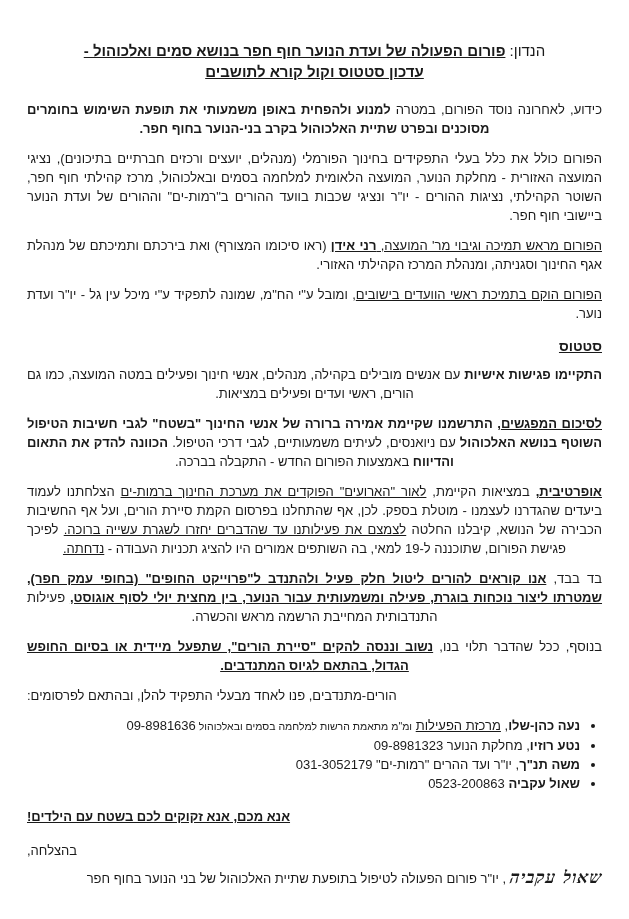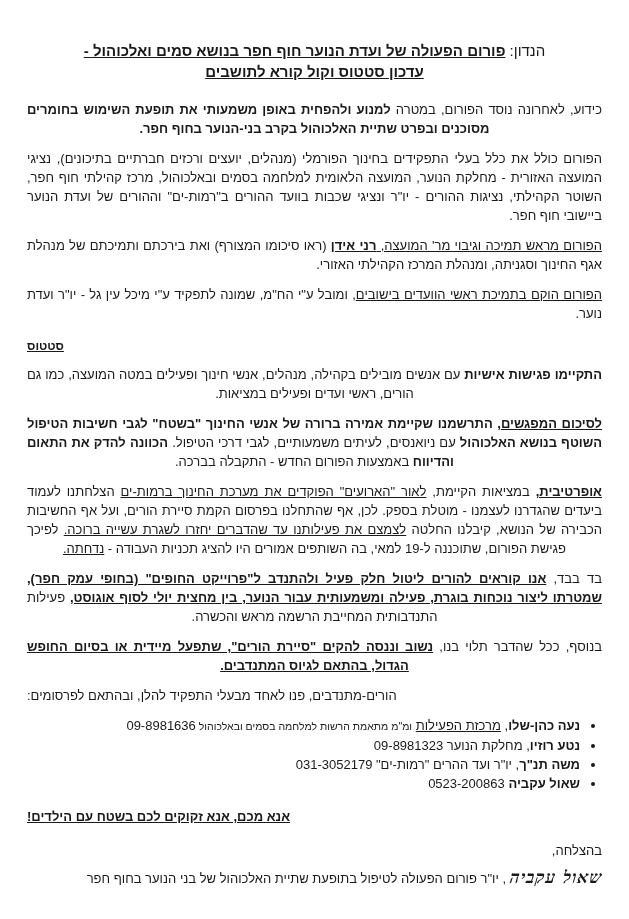--- a/index.html
+++ b/index.html
@@ -16,33 +16,33 @@
     text-align:center;font-size:15px;line-height:21px;margin:0 0 18px 0;
   }
   p.para{
     font-size:13px;line-height:19px;margin:0 0 11px 0;
     text-align:justify;
   }
   p.jc{text-align-last:center;}
   p.jr{text-align-last:right;}
   p.right{text-align:left;}
   .section-h{
-    font-size:12px;font-weight:bold;text-decoration:underline;
-    text-align:left;margin:14px 0 9px 0;line-height:19px;
+    font-size:14px;font-weight:bold;text-decoration:underline;
+    text-align:right;margin:14px 0 9px 0;line-height:19px;
   }
   ul.contacts{
     margin:2px 0 14px 0;padding:0 22px 0 0;
     font-size:13px;line-height:19px;text-align:right;
   }
   ul.contacts li{margin:0;}
   .call{
     text-align:left;font-size:13px;line-height:19px;
     font-weight:bold;text-decoration:underline;margin:4px 0 15px 0;
   }
-  .closing{text-align:right;font-size:13px;line-height:19px;margin:0 0 6px 0;}
+  .closing{text-align:left;font-size:13px;line-height:19px;margin:0 0 6px 0;}
   .sig-line{text-align:right;font-size:13px;line-height:22px;}
   .signature-name{
     font-family:"DejaVu Serif","Liberation Serif",serif;
     font-style:italic;font-weight:bold;font-size:17px;letter-spacing:1px;
     transform:skewX(-6deg);display:inline-block;
   }
 </style>
 </head>
 <body>
 

